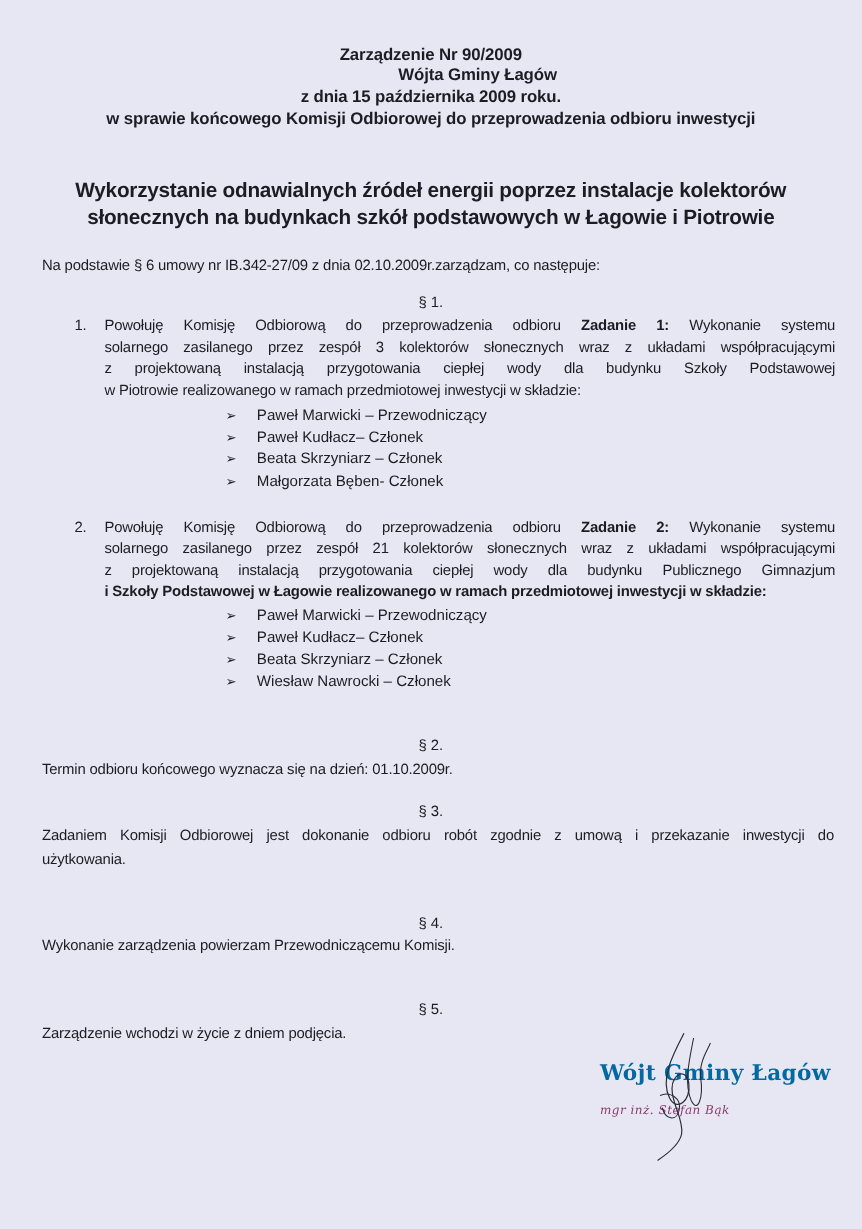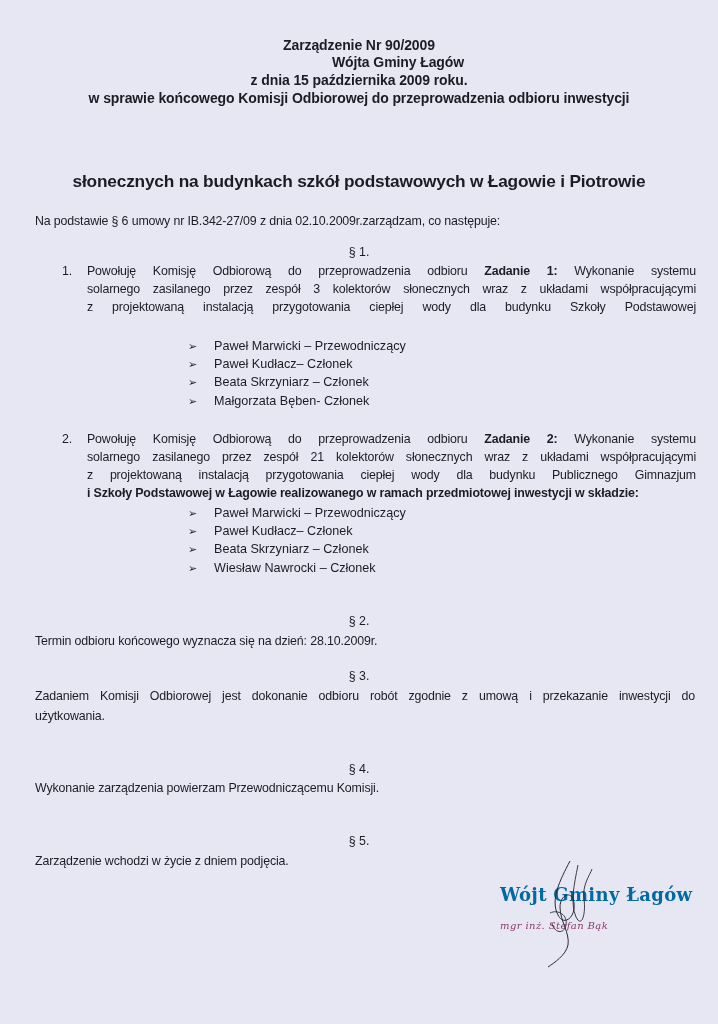--- a/index.html
+++ b/index.html
@@ -27,53 +27,55 @@
 </head>
 <body>
 
 <div class="page">
 
   <div class="abs center hdr" style="top:37px;">Zarządzenie Nr 90/2009</div>
   <div class="abs center hdr" style="top:54px;padding-left:39px;">Wójta Gminy Łagów</div>
   <div class="abs center hdr" style="top:72px;">z dnia 15 października 2009 roku.</div>
   <div class="abs center hdr" style="top:90px;">w sprawie końcowego Komisji Odbiorowej do przeprowadzenia odbioru inwestycji</div>
 
+  <div class="abs center title" style="top:147px;">Wykorzystanie odnawialnych źródeł energii poprzez instalacje kolektorów</div>
   <div class="abs center title" style="top:170px;">słonecznych na budynkach szkół podstawowych w Łagowie i Piotrowie</div>
 
   <div class="abs body" style="left:35px; top:213px;">Na podstawie § 6 umowy nr  IB.342-27/09 z dnia  02.10.2009r.zarządzam, co następuje:</div>
 
   <div class="abs center para-sign" style="top:245px;">§ 1.</div>
 
   <div class="abs body" style="left:62px; top:263px;">1.</div>
   <div class="abs body just" style="left:87px; top:263px; width:609px;">
     <span>Powołuję Komisję Odbiorową do przeprowadzenia odbioru </span><b class="zad">Zadanie 1:</b><span> Wykonanie systemu</span>
   </div>
   <div class="abs body just" style="left:87px; top:281px; width:609px;">solarnego zasilanego przez zespół 3 kolektorów słonecznych wraz z układami współpracującymi</div>
   <div class="abs body just" style="left:87px; top:299px; width:609px;">z projektowaną instalacją przygotowania ciepłej wody dla budynku Szkoły Podstawowej</div>
+  <div class="abs body" style="left:87px; top:317px;">w Piotrowie realizowanego w ramach przedmiotowej inwestycji w składzie:</div>
 
   <div class="abs member" style="left:188px; top:338px;"><span class="arrow">➢</span><span>Paweł Marwicki – Przewodniczący</span></div>
   <div class="abs member" style="left:188px; top:356px;"><span class="arrow">➢</span><span>Paweł Kudłacz– Członek</span></div>
   <div class="abs member" style="left:188px; top:374px;"><span class="arrow">➢</span><span>Beata Skrzyniarz – Członek</span></div>
   <div class="abs member" style="left:188px; top:393px;"><span class="arrow">➢</span><span>Małgorzata Bęben- Członek</span></div>
 
   <div class="abs body" style="left:62px; top:431px;">2.</div>
   <div class="abs body just" style="left:87px; top:431px; width:609px;">
     <span>Powołuję Komisję Odbiorową do przeprowadzenia odbioru </span><b class="zad">Zadanie 2:</b><span> Wykonanie systemu</span>
   </div>
   <div class="abs body just" style="left:87px; top:449px; width:609px;">solarnego zasilanego przez zespół 21 kolektorów słonecznych wraz z układami współpracującymi</div>
   <div class="abs body just" style="left:87px; top:467px; width:609px;">z projektowaną instalacją przygotowania ciepłej wody dla budynku Publicznego Gimnazjum</div>
   <div class="abs body" style="left:87px; top:485px;font-weight:bold;">i Szkoły Podstawowej w Łagowie realizowanego w ramach przedmiotowej inwestycji w składzie:</div>
 
   <div class="abs member" style="left:188px; top:505px;"><span class="arrow">➢</span><span>Paweł Marwicki – Przewodniczący</span></div>
   <div class="abs member" style="left:188px; top:523px;"><span class="arrow">➢</span><span>Paweł Kudłacz– Członek</span></div>
   <div class="abs member" style="left:188px; top:541px;"><span class="arrow">➢</span><span>Beata Skrzyniarz – Członek</span></div>
   <div class="abs member" style="left:188px; top:560px;"><span class="arrow">➢</span><span>Wiesław Nawrocki – Członek</span></div>
 
   <div class="abs center para-sign" style="top:614px;">§ 2.</div>
-  <div class="abs body" style="left:35px; top:633px;">Termin odbioru końcowego wyznacza się na dzień: 28.10.2009r.</div>
+  <div class="abs body" style="left:35px; top:633px;">Termin odbioru końcowego wyznacza się na dzień: 01.10.2009r.</div>
 
   <div class="abs center para-sign" style="top:669px;">§ 3.</div>
   <div class="abs body just" style="left:35px; top:688px; width:660px;">Zadaniem Komisji Odbiorowej jest dokonanie odbioru robót zgodnie z umową i przekazanie inwestycji do</div>
   <div class="abs body" style="left:35px; top:708px;">użytkowania.</div>
 
   <div class="abs center para-sign" style="top:762px;">§ 4.</div>
   <div class="abs body" style="left:35px; top:780px;">Wykonanie zarządzenia powierzam Przewodniczącemu Komisji.</div>
 
   <div class="abs center para-sign" style="top:834px;">§ 5.</div>
   <div class="abs body" style="left:35px; top:853px;">Zarządzenie wchodzi w życie z dniem podjęcia.</div>

